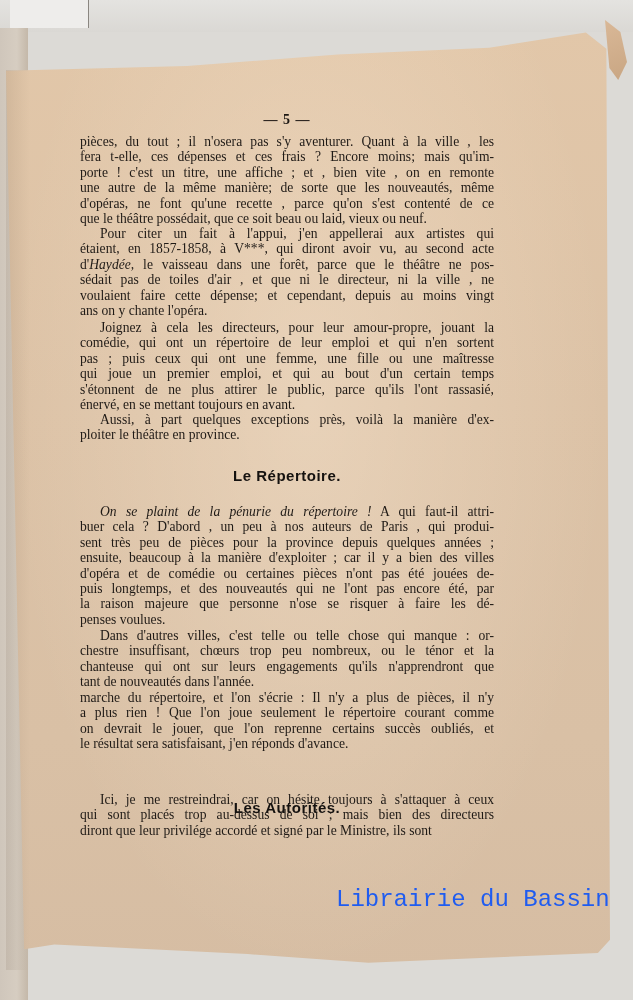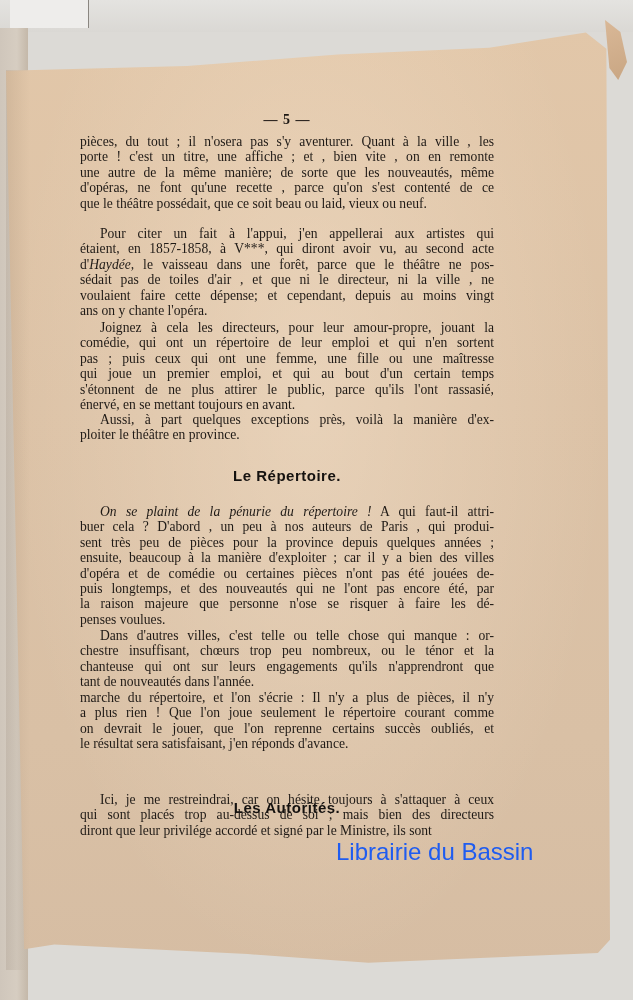--- a/index.html
+++ b/index.html
@@ -50,40 +50,41 @@
     .line.last { text-align-last: left; }
     .indent { padding-left: 20px; }
     .para-block { position: absolute; left: 0; width: 414px; }
     .heading {
       position: absolute; left: 0; width: 414px; text-align: center;
       font-family: Liberation Sans, sans-serif; font-weight: bold; font-size: 15px;
       letter-spacing: 0.5px; color: #151210;
     }
     .italic { font-style: italic; margin-top: 36px; }
     .watermark {
-      position: absolute; left: 336px; top: 838px;
-      font-family: Liberation Sans, sans-serif; font-size: 24px;
+      position: absolute; left: 336px; top: 886px;
+      font-family: Liberation Mono, monospace; font-size: 24px;
       color: #1f5cf0; white-space: nowrap;
     }
   </style>
 </head>
 <body>
 
 <div class="backdrop-top"></div>
 <div class="backdrop-card"></div>
 <div class="under-page"></div>
 <div class="page"></div>
 <div class="page-edge-left"></div>
 <div class="corner-fold"></div>
 
 <div class="text-block">
   <div class="page-number">— 5 —</div>
 
   <div class="para-block" style="top:22px;" id="p1">
       <span class="line">pièces, du tout ; il n'osera pas s'y aventurer. Quant à la ville , les</span>
+      <span class="line">fera t-elle, ces dépenses et ces frais ? Encore moins; mais qu'im-</span>
       <span class="line">porte ! c'est un titre, une affiche ; et , bien vite , on en remonte</span>
       <span class="line">une autre de la même manière; de sorte que les nouveautés, même</span>
       <span class="line">d'opéras, ne font qu'une recette , parce qu'on s'est contenté de ce</span>
       <span class="line last">que le théâtre possédait, que ce soit beau ou laid, vieux ou neuf.</span>
     </div>
   <div class="para-block" style="top:114px;" id="p2">
       <span class="line indent">Pour citer un fait à l'appui, j'en appellerai aux artistes qui</span>
       <span class="line">étaient, en 1857-1858, à V***, qui diront avoir vu, au second acte</span>
       <span class="line">d'<span class="italic">Haydée,</span> le vaisseau dans une forêt, parce que le théâtre ne pos-</span>
       <span class="line">sédait pas de toiles d'air , et que ni le directeur, ni la ville , ne</span>

